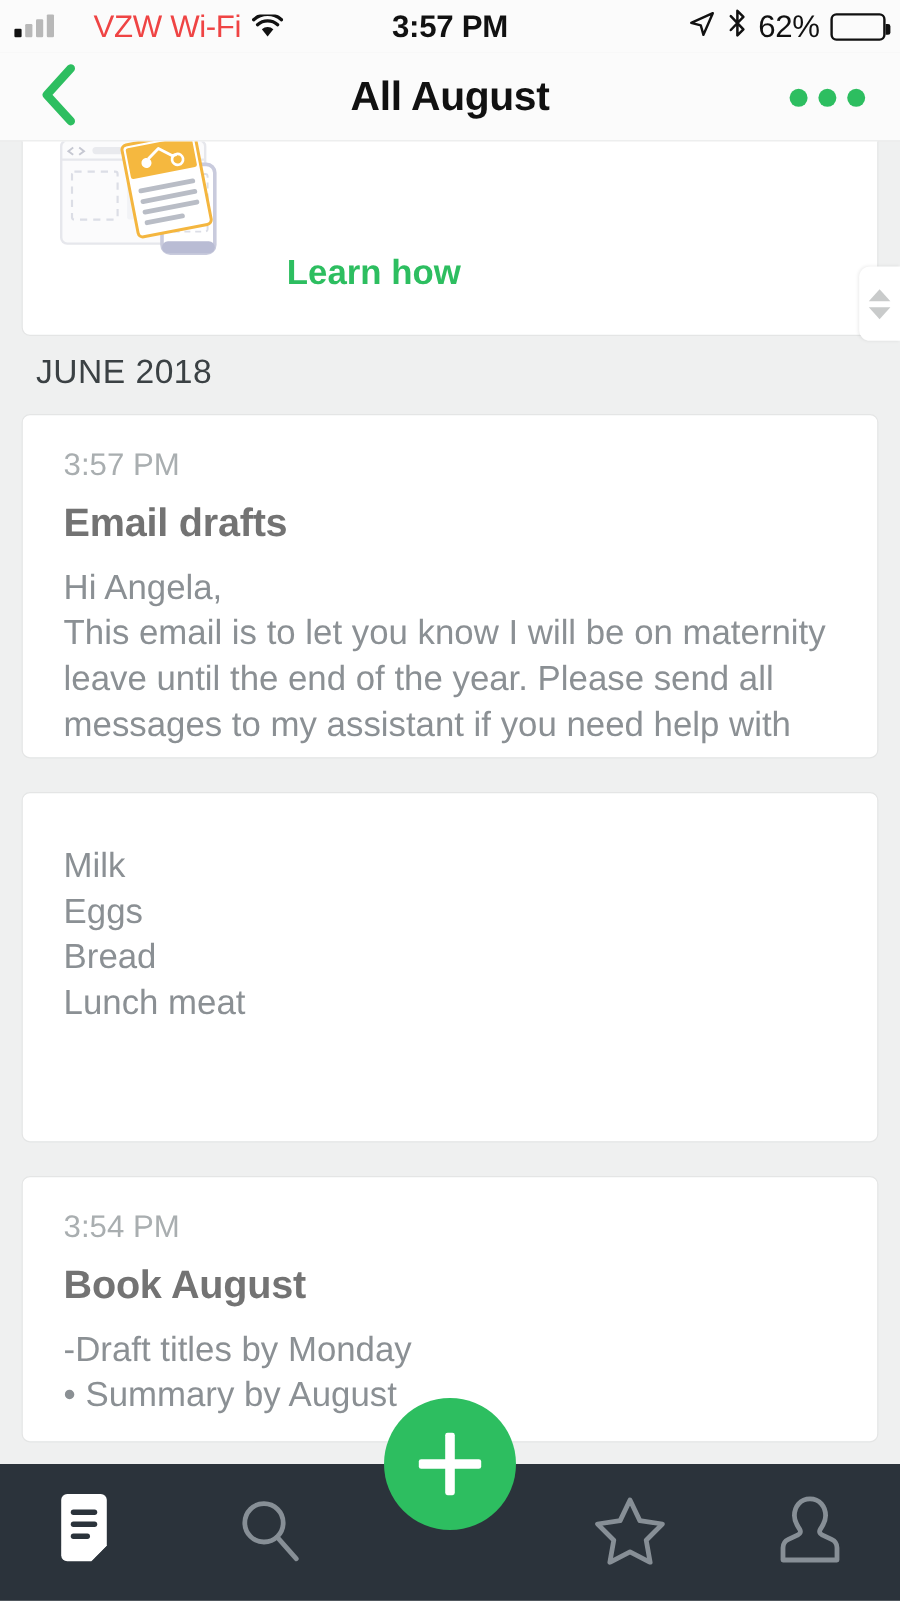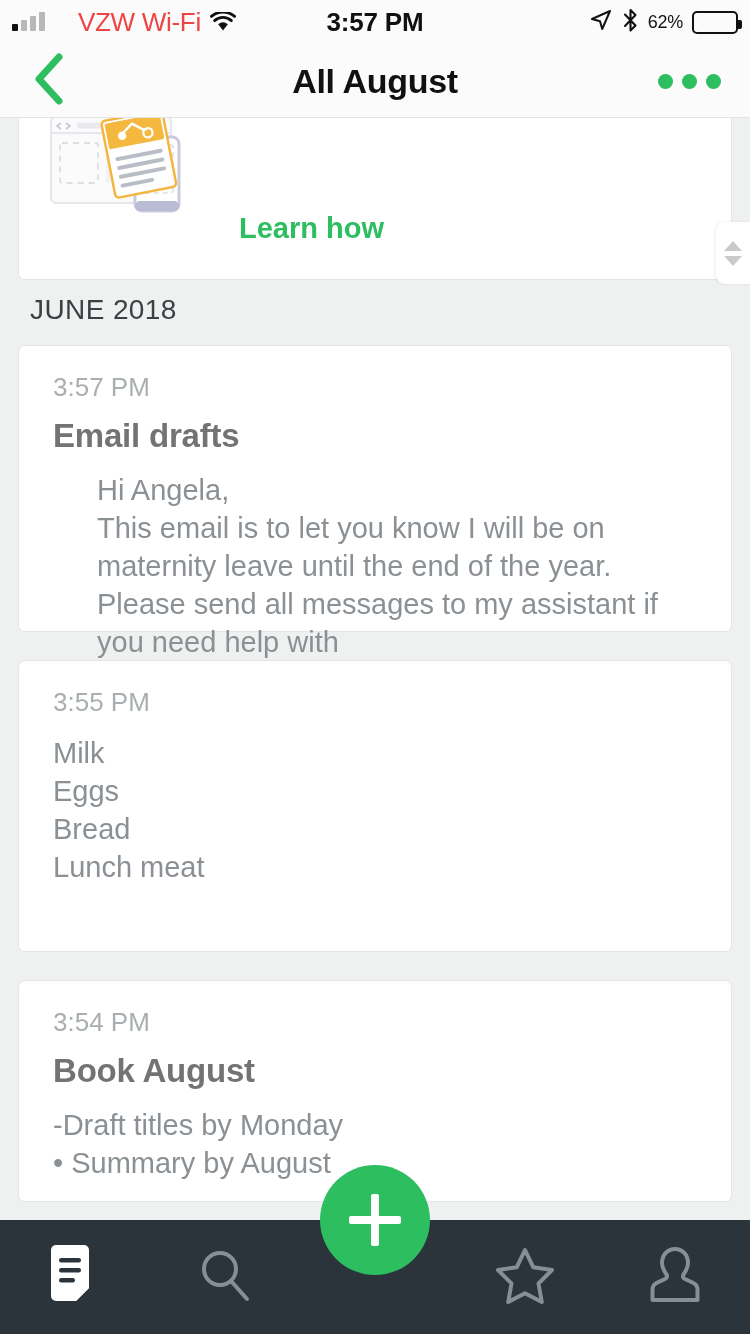--- a/index.html
+++ b/index.html
@@ -25,21 +25,21 @@
   .sig-bars i:nth-child(2){ height:11px; }
   .sig-bars i:nth-child(3){ height:15px; }
   .sig-bars i:nth-child(4){ height:19px; }
   .carrier{ font-size:26px; color:#ef4444; letter-spacing:-0.3px;margin-left:24px; }
   .wifi{ width:26px; height:20px; position:relative; }
   .sb-center{
     position:absolute; left:0; width:750px; text-align:center;
     font-size:26px; font-weight:bold; color:#111; letter-spacing:-0.2px;
   }
   .sb-right{ position:absolute; right:12px; display:flex; align-items:center; gap:9px; }
-  .batt-pct{ font-size:18px; color:#111; letter-spacing:-0.3px; }
+  .batt-pct{ font-size:26px; color:#111; letter-spacing:-0.3px; }
   .batt{
     width:46px; height:23px; border:2px solid #111; border-radius:5px;
     position:relative; padding:2px;
   }
   .batt-fill{ height:100%; background:#111; border-radius:2px; }
   .batt::after{
     content:''; position:absolute; right:-6px; top:7px;
     width:4px; height:9px; background:#111; border-radius:0 2px 2px 0;
   }
 
@@ -224,28 +224,27 @@
     <span class="tri-up"></span>
     <span class="tri-dn"></span>
   </div>
 
   <div class="section-hdr">JUNE 2018</div>
 
   <div class="card n1">
     <div class="pad">
       <div class="note-time">3:57 PM</div>
       <div class="note-title">Email drafts</div>
-      <div class="note-snip" style="white-space:pre-line;margin-left:44px;">Hi Angela,
+      <div class="note-snip" style="white-space:pre-line;">Hi Angela,
 This email is to let you know I will be on maternity leave until the end of the year. Please send all messages to my assistant if you need help with</div>
     </div>
   </div>
 
   <div class="card n2">
     <div class="pad">
-      <div class="note-time">3:55 PM</div>
       <div class="note-snip" style="white-space:pre-line;">Milk
 Eggs
 Bread
 Lunch meat</div>
     </div>
   </div>
 
   <div class="card n3">
     <div class="pad">
       <div class="note-time">3:54 PM</div>

